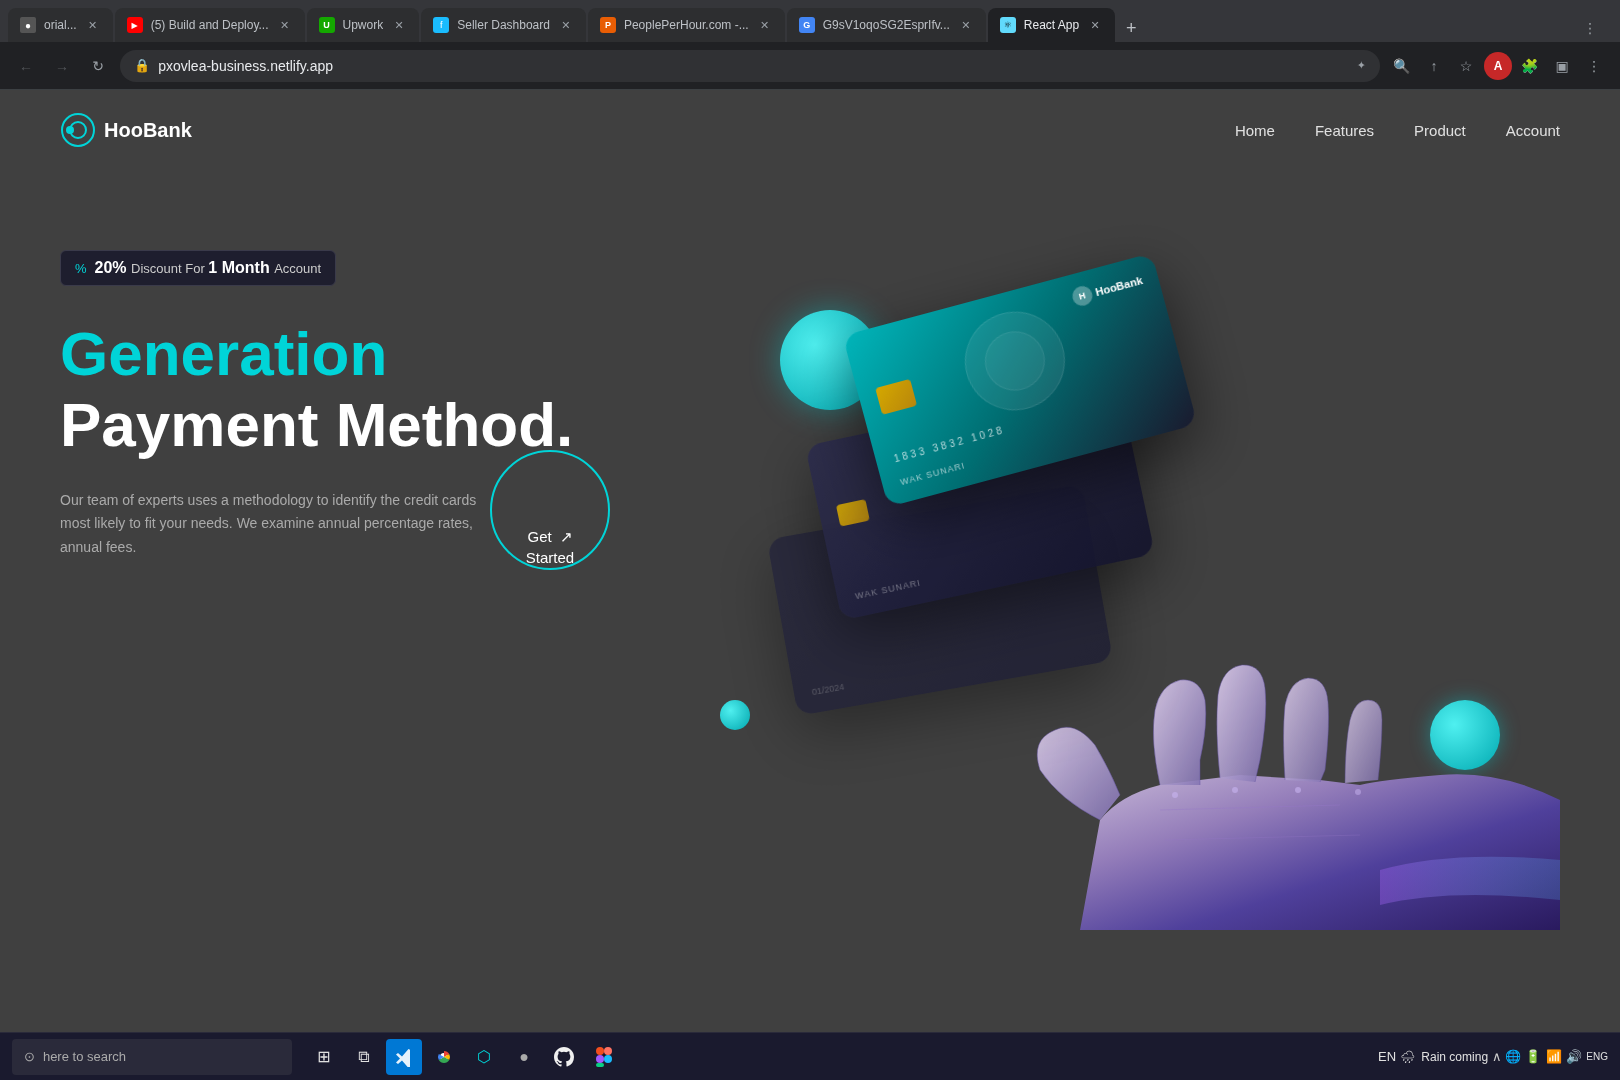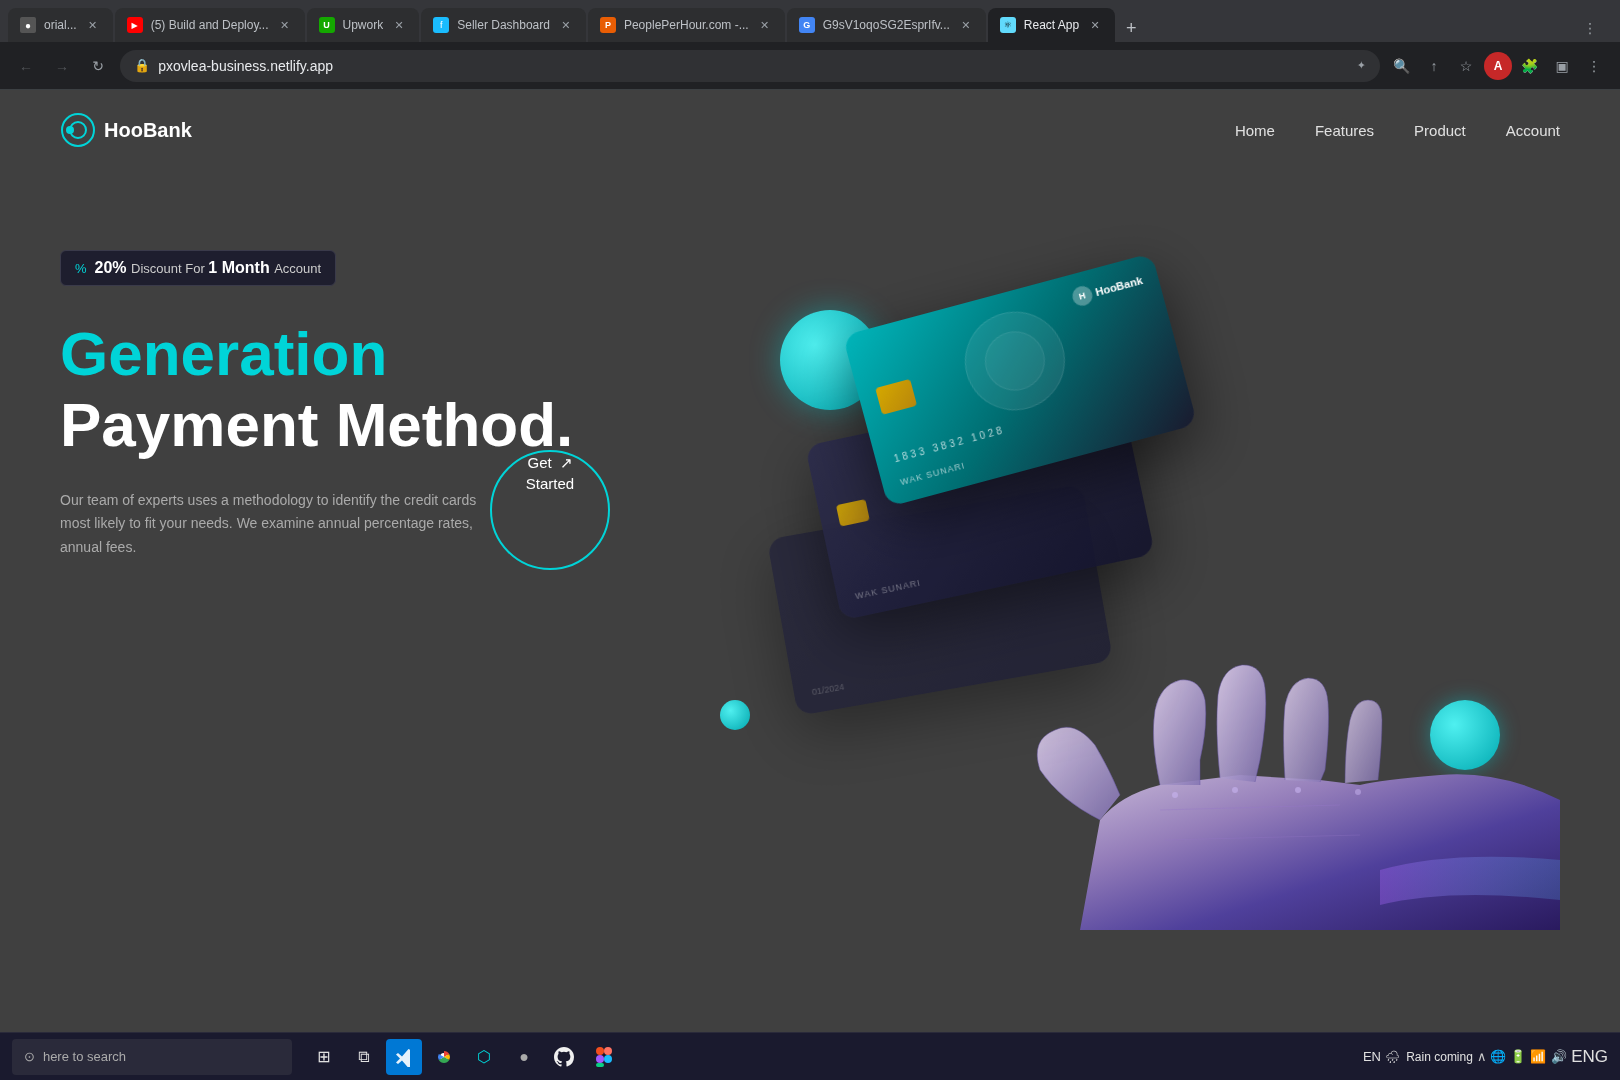--- a/index.html
+++ b/index.html
@@ -43,21 +43,21 @@
     .hero { position: absolute; top: 80px; left: 0; right: 0; bottom: 0; display: flex; align-items: flex-start; padding: 60px 60px 0; }
     .hero-left { flex: 0 0 600px; padding-top: 20px; }
     .discount-badge { display: inline-flex; align-items: center; gap: 8px; background: #1e1e2e; border: 1px solid #3a3a4a; border-radius: 6px; padding: 8px 14px; margin-bottom: 32px; }
     .badge-percent { color: #00d4d8; font-size: 13px; }
     .badge-bold { color: white; font-weight: 700; }
     .hero-title { font-size: 62px; font-weight: 800; line-height: 1.15; color: white; margin-bottom: 8px; }
     .hero-title-cyan { color: #00d4d8; }
     .hero-subtitle { font-size: 14px; color: #aaa; line-height: 1.7; margin-top: 28px; max-width: 430px; }
 
     
-    .get-started-btn { position: absolute; top: 310px; left: 500px; width: 120px; height: 120px; border-radius: 50%; border: 2px solid #00d4d8; display: flex; align-items: center; justify-content: flex-start; flex-direction: column; cursor: pointer; color: white; font-size: 15px; font-weight: 500; text-align: center; line-height: 1.4; }
+    .get-started-btn { position: absolute; top: 310px; left: 500px; width: 120px; height: 120px; border-radius: 50%; border: 2px solid #00d4d8; display: flex; align-items: center; justify-content: flex-end; flex-direction: column; cursor: pointer; color: white; font-size: 15px; font-weight: 500; text-align: center; line-height: 1.4; }
 
     
     .hero-right { flex: 1; position: relative; height: 700px; }
 
     
     .sphere-top { position: absolute; top: 80px; left: 120px; width: 100px; height: 100px; border-radius: 50%; background: radial-gradient(circle at 35% 35%, #4ff0f0, #00a8b0); box-shadow: 0 0 30px rgba(0, 212, 216, 0.4); }
     .sphere-bottom-right { position: absolute; bottom: 160px; right: 60px; width: 70px; height: 70px; border-radius: 50%; background: radial-gradient(circle at 35% 35%, #4ff0f0, #00a8b0); box-shadow: 0 0 20px rgba(0, 212, 216, 0.4); }
     .sphere-small { position: absolute; bottom: 200px; left: 60px; width: 30px; height: 30px; border-radius: 50%; background: radial-gradient(circle at 35% 35%, #4ff0f0, #00a8b0); }
 
     
@@ -79,21 +79,21 @@
     .taskbar { height: 48px; background: #1a1a2e; display: flex; align-items: center; padding: 0 12px; gap: 6px; flex-shrink: 0; border-top: 1px solid #2a2a3a; }
     .taskbar-search { width: 280px; height: 36px; background: #2a2a3a; border-radius: 4px; display: flex; align-items: center; padding: 0 12px; gap: 8px; }
     .taskbar-search-text { color: #aaa; font-size: 13px; }
     .taskbar-icons { display: flex; gap: 4px; margin-left: 8px; }
     .taskbar-icon { width: 36px; height: 36px; border-radius: 4px; display: flex; align-items: center; justify-content: center; cursor: pointer; }
     .taskbar-right { margin-left: auto; display: flex; align-items: center; gap: 4px; }
     .taskbar-lang { color: #e0e0e0; font-size: 13px; }
     .taskbar-weather { display: flex; align-items: center; gap: 6px; color: #e0e0e0; font-size: 12px; }
     .taskbar-sys-icons { display: flex; gap: 4px; align-items: center; }
     .taskbar-sys-icon { color: #ccc; font-size: 13px; }
-    .taskbar-time { color: #e0e0e0; font-size: 17px; }
+    .taskbar-time { color: #e0e0e0; font-size: 10px; }
 
     
     .favicon-yt { background: #ff0000; }
     .favicon-up { background: #14a800; }
     .favicon-fi { background: #1abcfe; }
     .favicon-g { background: #4285f4; }
 
     
     .robot-container { position: absolute; bottom: 0; right: 0; width: 560px; height: 310px; }
   </style>

